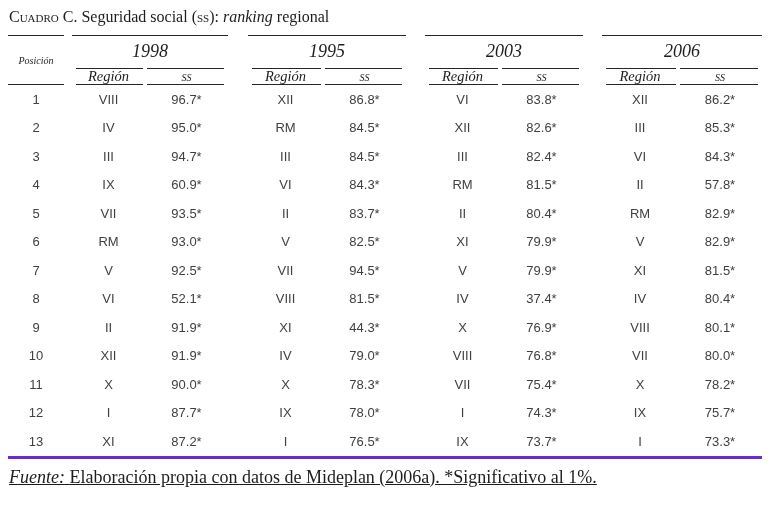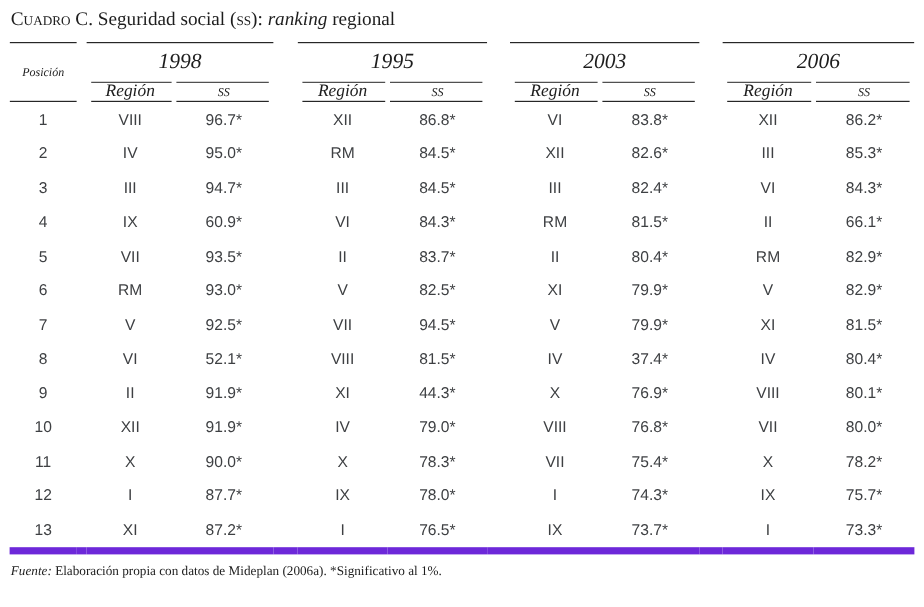--- a/index.html
+++ b/index.html
@@ -49,21 +49,21 @@
   th.year      { font-size: 18px; }
   th.pos-h     { font-size: 10px; }
   th.sub       { font-size: 14.5px; }
   th.ssh       { font-variant: small-caps; font-size: 14px; }
   .rank tbody td {
     height: 28.5px;
     font-family: "Liberation Sans", sans-serif;
     font-size: 13px;
     color: #3e4043;
   }
-  .rank tbody tr:last-child td { border-bottom: 6px solid #6d28d9; }
+  .rank tbody tr:last-child td { border-bottom: 3px solid #6d28d9; }
 
   
   .rt::before {
     content: ""; position: absolute; top: 0; left: 0; right: 0;
     border-top: 1px solid #262626;
   }
   .cmid::before {
     content: ""; position: absolute; top: 0;
     border-top: 1px solid #262626;
   }
@@ -85,24 +85,25 @@
   .cw-g20 { width: 20px; }
   .cw-r   { width: 75px; }
   .cw-s   { width: 83px; }
   .cw-g19 { width: 19px; }
   .cw-r4  { width: 76px; }
   .cw-s4  { width: 84px; }
 
   
   .footer {
     font-family: "Liberation Serif", serif;
-    font-size: 11px;
+    font-size: 18px;
     color: #1d1d1d;
     margin: 8px 0 0 1px;
     white-space: nowrap;
+    text-decoration: underline;
   }
 </style>
 </head>
 <body>
 
 <div class="page">
 
   <div class="title"><span class="sc">Cuadro C.</span><span> Seguridad social (</span><span class="sc">ss</span><span>): </span><span class="it">ranking</span><span> regional</span></div>
 
   <table class="rank">
@@ -196,21 +197,21 @@
           <td class="reg">IX</td>
           <td class="ssv">60.9*</td>
           <td class="gap"></td>
           <td class="reg">VI</td>
           <td class="ssv">84.3*</td>
           <td class="gap"></td>
           <td class="reg">RM</td>
           <td class="ssv">81.5*</td>
           <td class="gap"></td>
           <td class="reg">II</td>
-          <td class="ssv">66.1*</td>
+          <td class="ssv">57.8*</td>
         </tr>
         <tr>
           <td class="pos">5</td>
           <td class="gap"></td>
           <td class="reg">VII</td>
           <td class="ssv">93.5*</td>
           <td class="gap"></td>
           <td class="reg">II</td>
           <td class="ssv">83.7*</td>
           <td class="gap"></td>

